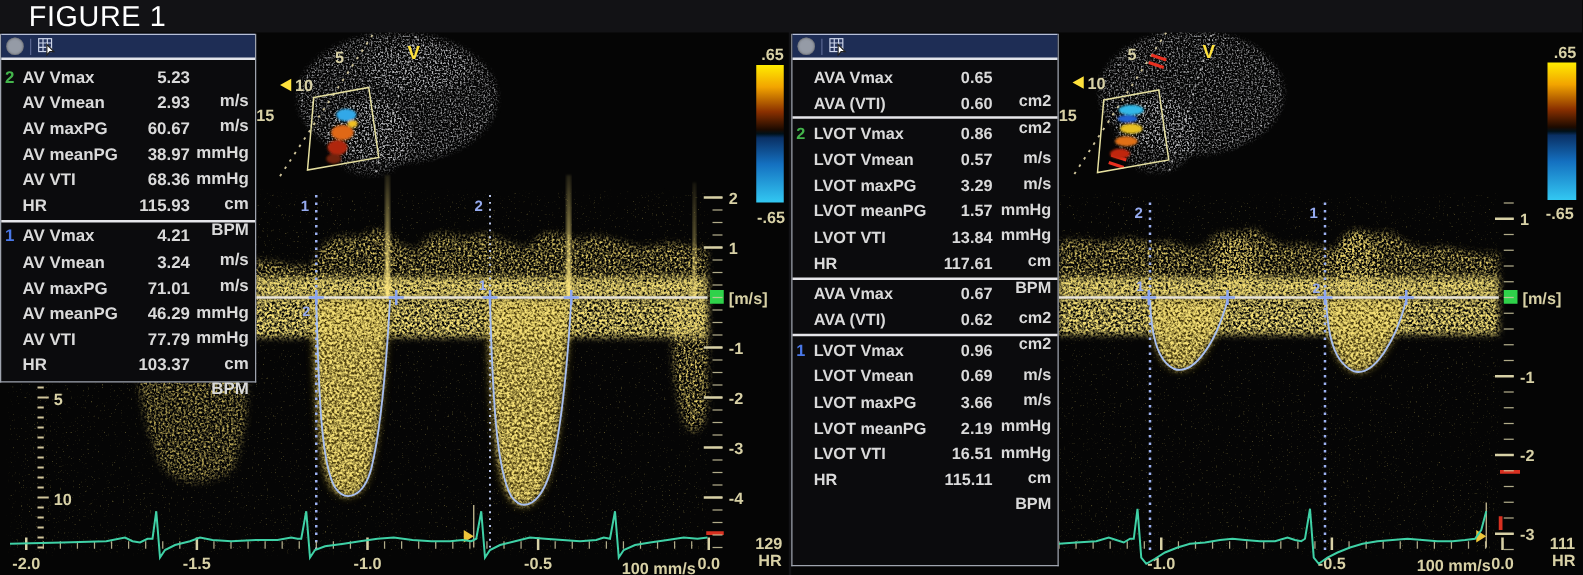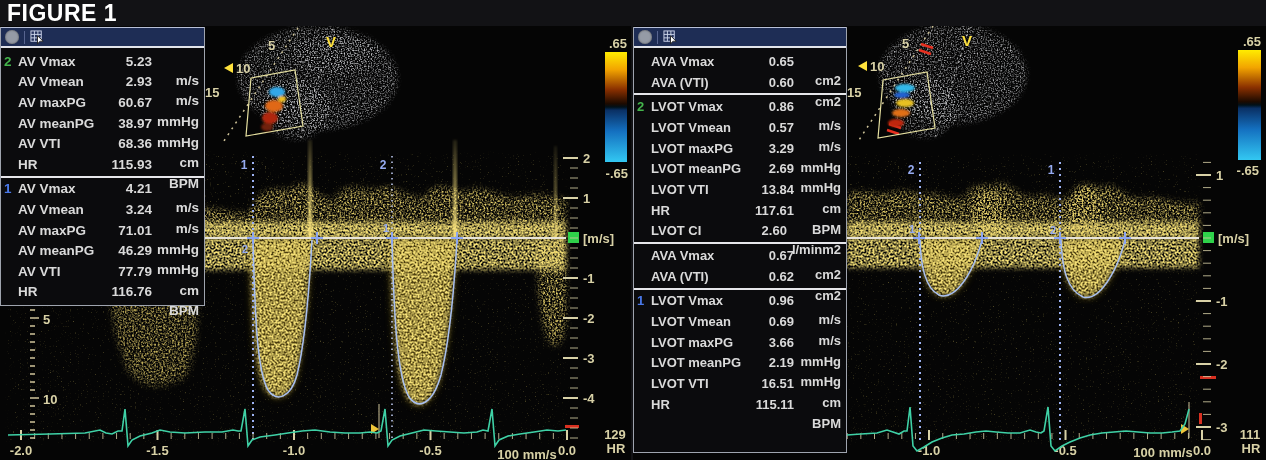--- a/index.html
+++ b/index.html
@@ -1,18 +1,18 @@
 <!DOCTYPE html>
 <html><head>
 <meta charset="utf-8">
 <style>
   html,body{margin:0;padding:0;background:#000;}
   .stage{position:relative;width:1266px;height:460px;background:#121215;overflow:hidden;
          font-family:"Liberation Sans",sans-serif;}
-  .figure-title{position:absolute;left:7px;top:0px;color:#ffffff;font-size:23px;font-weight:bold;letter-spacing:.5px;}
+  .figure-title{position:absolute;left:23px;top:0px;color:#ffffff;font-size:23px;font-weight:normal;letter-spacing:.5px;}
   .screen{position:absolute;top:26px;height:434px;background:#050505;}
   #screenL{left:0;width:631px;}
   #screenR{left:633px;width:633px;}
   .disp{position:absolute;left:0;top:0;}
   .measbox{position:absolute;left:0;top:1px;background:#0b0b0d;border:1px solid #9fa4ae;border-top:none;box-sizing:border-box;z-index:5;}
   #boxL{width:205px;height:279px;}
   #boxR{width:214px;height:426px;}
   .mhead{height:21px;background:#1e2d55;border-top:1px solid #b8c0d8;border-bottom:2px solid #e2e4ea;
          display:flex;align-items:center;padding:0 4px;gap:5px;box-sizing:border-box;}
   .hcirc{width:14px;height:14px;border-radius:50%;background:#959ba6;box-shadow:inset 0 0 2px #4a4a4a;flex:none;}
@@ -342,21 +342,21 @@
           </div>
           <div class="mrow">
             <span class="mset "></span>
             <span class="mlabel">AV VTI</span>
             <span class="mvalue">77.79</span>
             <span class="munit">cm</span>
           </div>
           <div class="mrow">
             <span class="mset "></span>
             <span class="mlabel">HR</span>
-            <span class="mvalue">116.76</span>
+            <span class="mvalue">103.37</span>
             <span class="munit">BPM</span>
           </div>
         </div>
     </div>
   </section>
 
   <section class="screen" id="screenR">
     <svg class="disp" width="633" height="434" viewBox="0 0 633 434">
       <g>
         <rect x="214" y="130" width="352" height="286" fill="#caa63e" filter="url(#fFaint)" opacity="0.8"></rect>
@@ -544,40 +544,34 @@
           </div>
           <div class="mrow">
             <span class="mset "></span>
             <span class="mlabel">LVOT maxPG</span>
             <span class="mvalue">3.29</span>
             <span class="munit">mmHg</span>
           </div>
           <div class="mrow">
             <span class="mset "></span>
             <span class="mlabel">LVOT meanPG</span>
-            <span class="mvalue">2.69</span>
+            <span class="mvalue">1.57</span>
             <span class="munit">mmHg</span>
           </div>
           <div class="mrow">
             <span class="mset "></span>
             <span class="mlabel">LVOT VTI</span>
             <span class="mvalue">13.84</span>
             <span class="munit">cm</span>
           </div>
           <div class="mrow">
             <span class="mset "></span>
             <span class="mlabel">HR</span>
             <span class="mvalue">117.61</span>
             <span class="munit">BPM</span>
-          </div>
-          <div class="mrow">
-            <span class="mset "></span>
-            <span class="mlabel">LVOT CI</span>
-            <span class="mvalue">2.60</span>
-            <span class="munit">l/minm2</span>
           </div>
           <div class="msep"></div>
           <div class="mrow">
             <span class="mset "></span>
             <span class="mlabel">AVA Vmax</span>
             <span class="mvalue">0.67</span>
             <span class="munit">cm2</span>
           </div>
           <div class="mrow">
             <span class="mset "></span>

